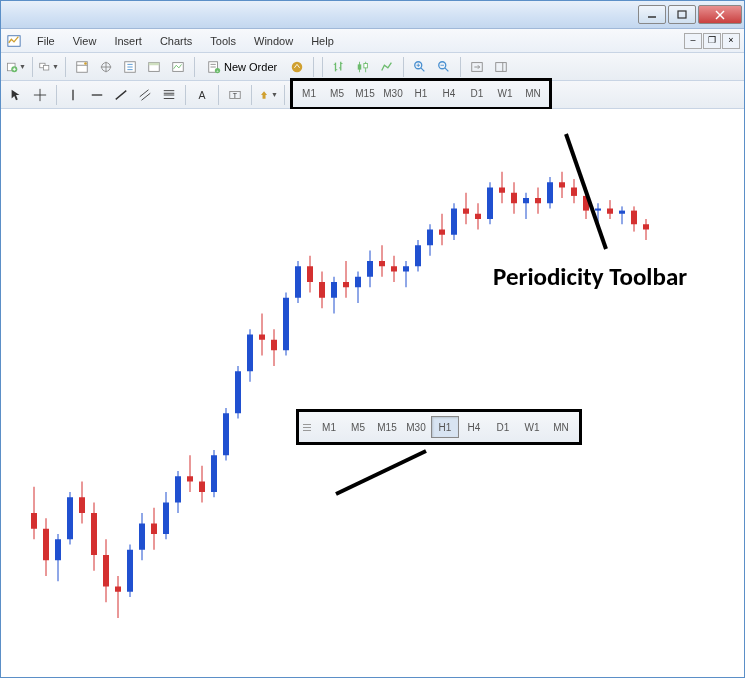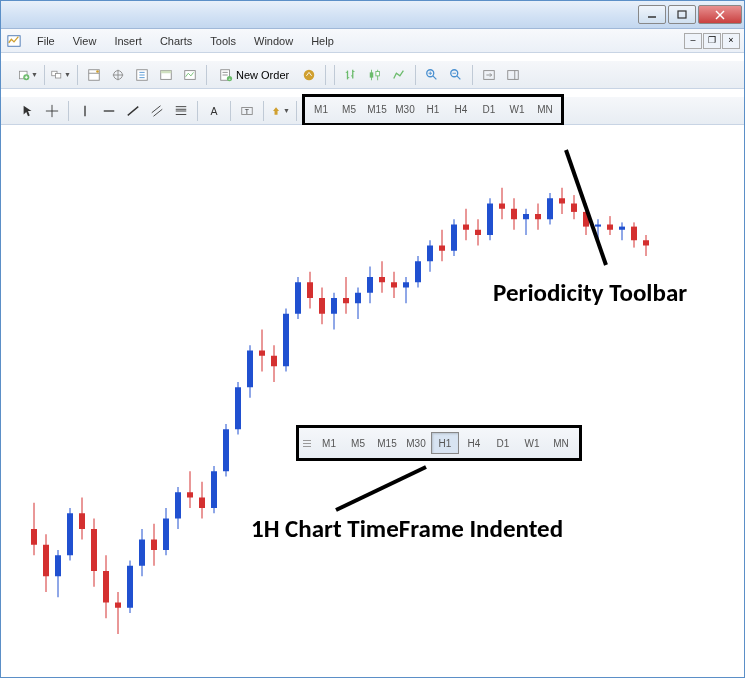--- a/index.html
+++ b/index.html
@@ -13,21 +13,21 @@
     .win-btn.max { background: linear-gradient(to bottom, #f0f5fb, #d0e0f0); }
     .win-btn.close { background: linear-gradient(to bottom, #e89090, #c94040); color: #fff; width: 44px; }
     .win-btn svg { width: 10px; height: 10px; }
     
     .menu-bar { height: 24px; background: linear-gradient(to bottom, #f7f9fc, #ebf0f7); border-bottom: 1px solid #c8d4e4; display: flex; align-items: center; padding: 0 4px; gap: 2px; }
     .app-icon { width: 18px; height: 18px; margin-right: 4px; display: flex; align-items: center; justify-content: center; }
     .menu-item { padding: 3px 8px; cursor: pointer; color: #333; }
     .mdi-controls { margin-left: auto; display: flex; gap: 1px; }
     .mdi-btn { width: 18px; height: 16px; border: 1px solid #aaa; background: #eef3fa; display: flex; align-items: center; justify-content: center; cursor: pointer; font-size: 9px; line-height: 1; }
     
-    .toolbar-row { height: 28px; background: linear-gradient(to bottom, #f5f7fa, #e8edf3); border-bottom: 1px solid #c8d4e4; display: flex; align-items: center; padding: 0 16px; gap: 2px; margin-top: 8px; }
+    .toolbar-row { height: 28px; background: linear-gradient(to bottom, #f5f7fa, #e8edf3); border-bottom: 1px solid #c8d4e4; display: flex; align-items: center; padding: 0 4px; gap: 2px; }
     .tb-btn { width: 22px; height: 22px; border: 1px solid transparent; display: flex; align-items: center; justify-content: center; cursor: pointer; border-radius: 2px; }
     .tb-btn-wide { width: auto; padding: 0 6px; gap: 3px; height: 22px; display: flex; align-items: center; border: 1px solid transparent; cursor: pointer; border-radius: 2px; }
     .tb-sep { width: 1px; height: 20px; background: #c0cad6; margin: 0 3px; }
     .dd-arrow { font-size: 7px; color: #555; margin-left: 1px; }
     
     .tf-btn { width: 28px; height: 22px; border: 1px solid transparent; display: flex; align-items: center; justify-content: center; cursor: pointer; font-size: 10px; color: #555; }
     .tf-btn.active { border: 1px solid #888; background: #d8e4f2; box-shadow: inset 1px 1px 2px rgba(0,0,0,0.15); }
     
     .periodicity-highlight { position: relative; border: 3px solid #000; display: flex; align-items: center; padding: 0 2px; height: 32px; margin-top: -2px; }
     
@@ -425,17 +425,16 @@
       <div class="tf-btn active">H1</div>
       <div class="tf-btn">H4</div>
       <div class="tf-btn">D1</div>
       <div class="tf-btn">W1</div>
       <div class="tf-btn">MN</div>
     </div>
 
     <svg style="position:absolute;left:315px;top:337px;" width="120" height="55">
       <line x1="110" y1="5" x2="20" y2="48" stroke="#000" stroke-width="4"></line>
     </svg>
-    <div class="annotation" style="left:250px;top:388px;">1H Chart TimeFrame Indented</div>
   </div>
 
 
 </div>
 
 </body></html>

